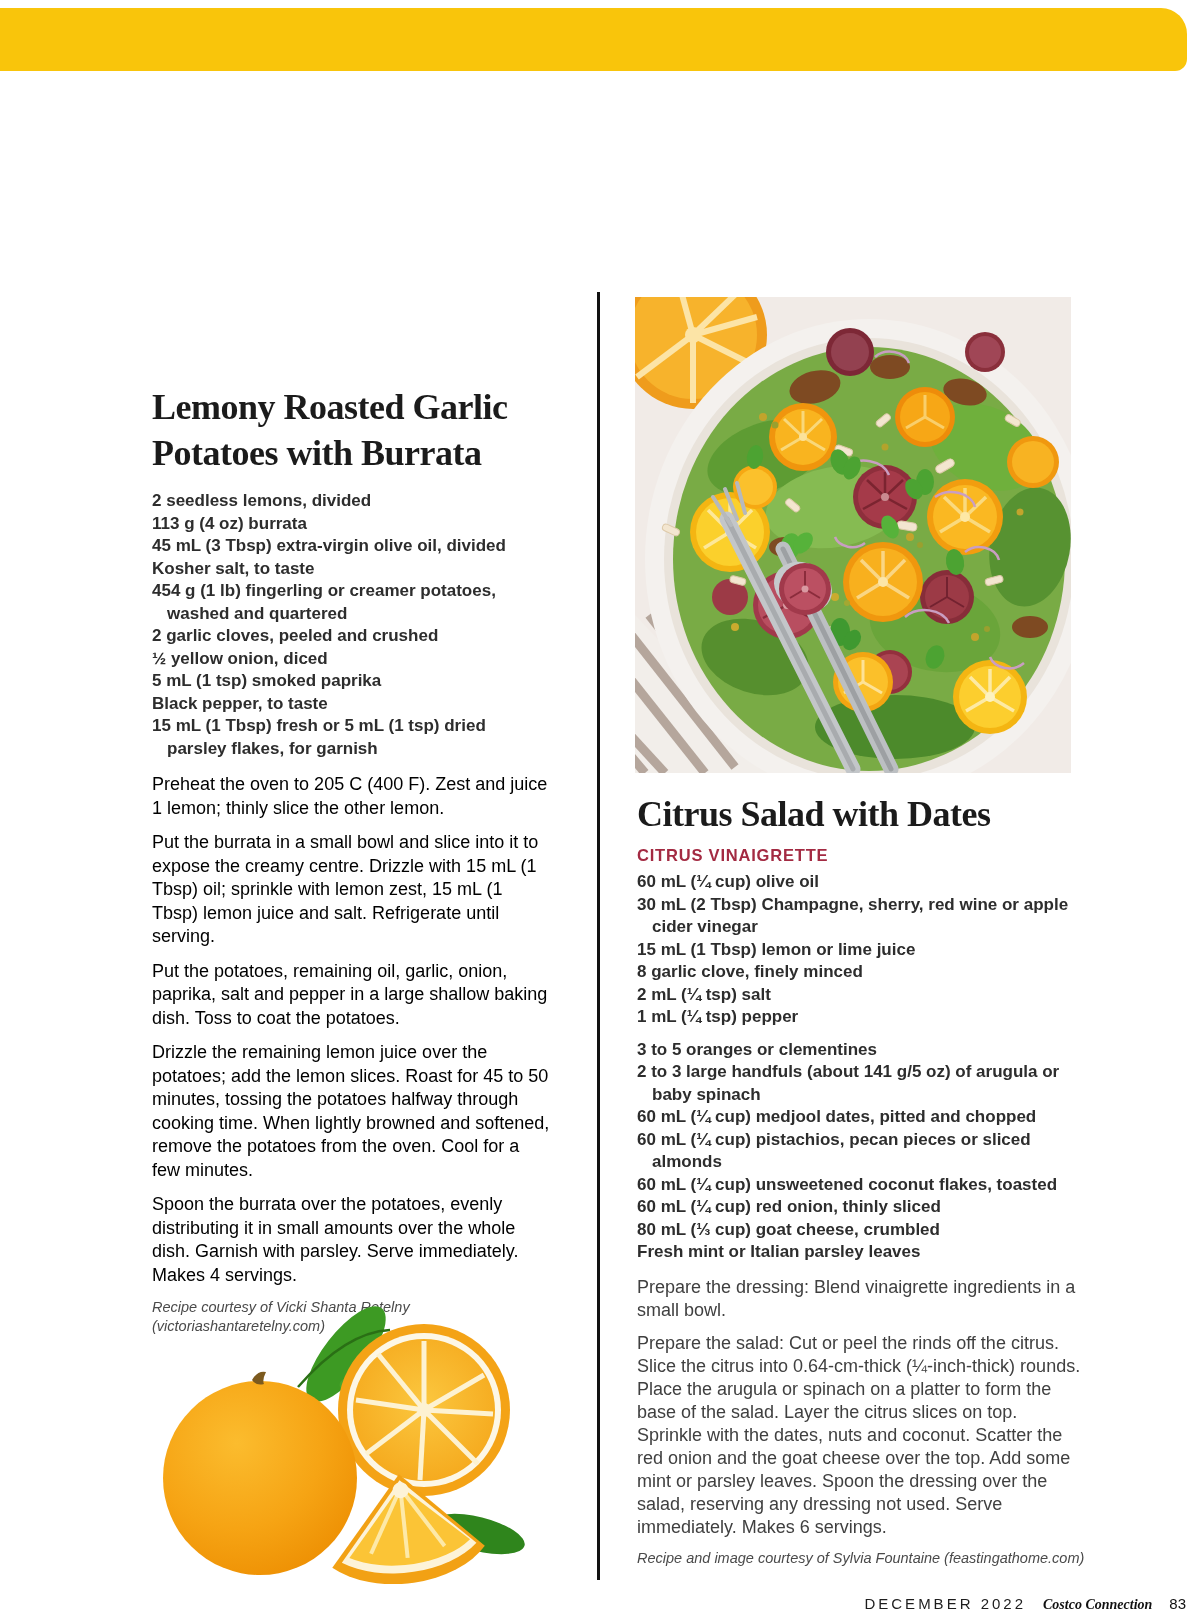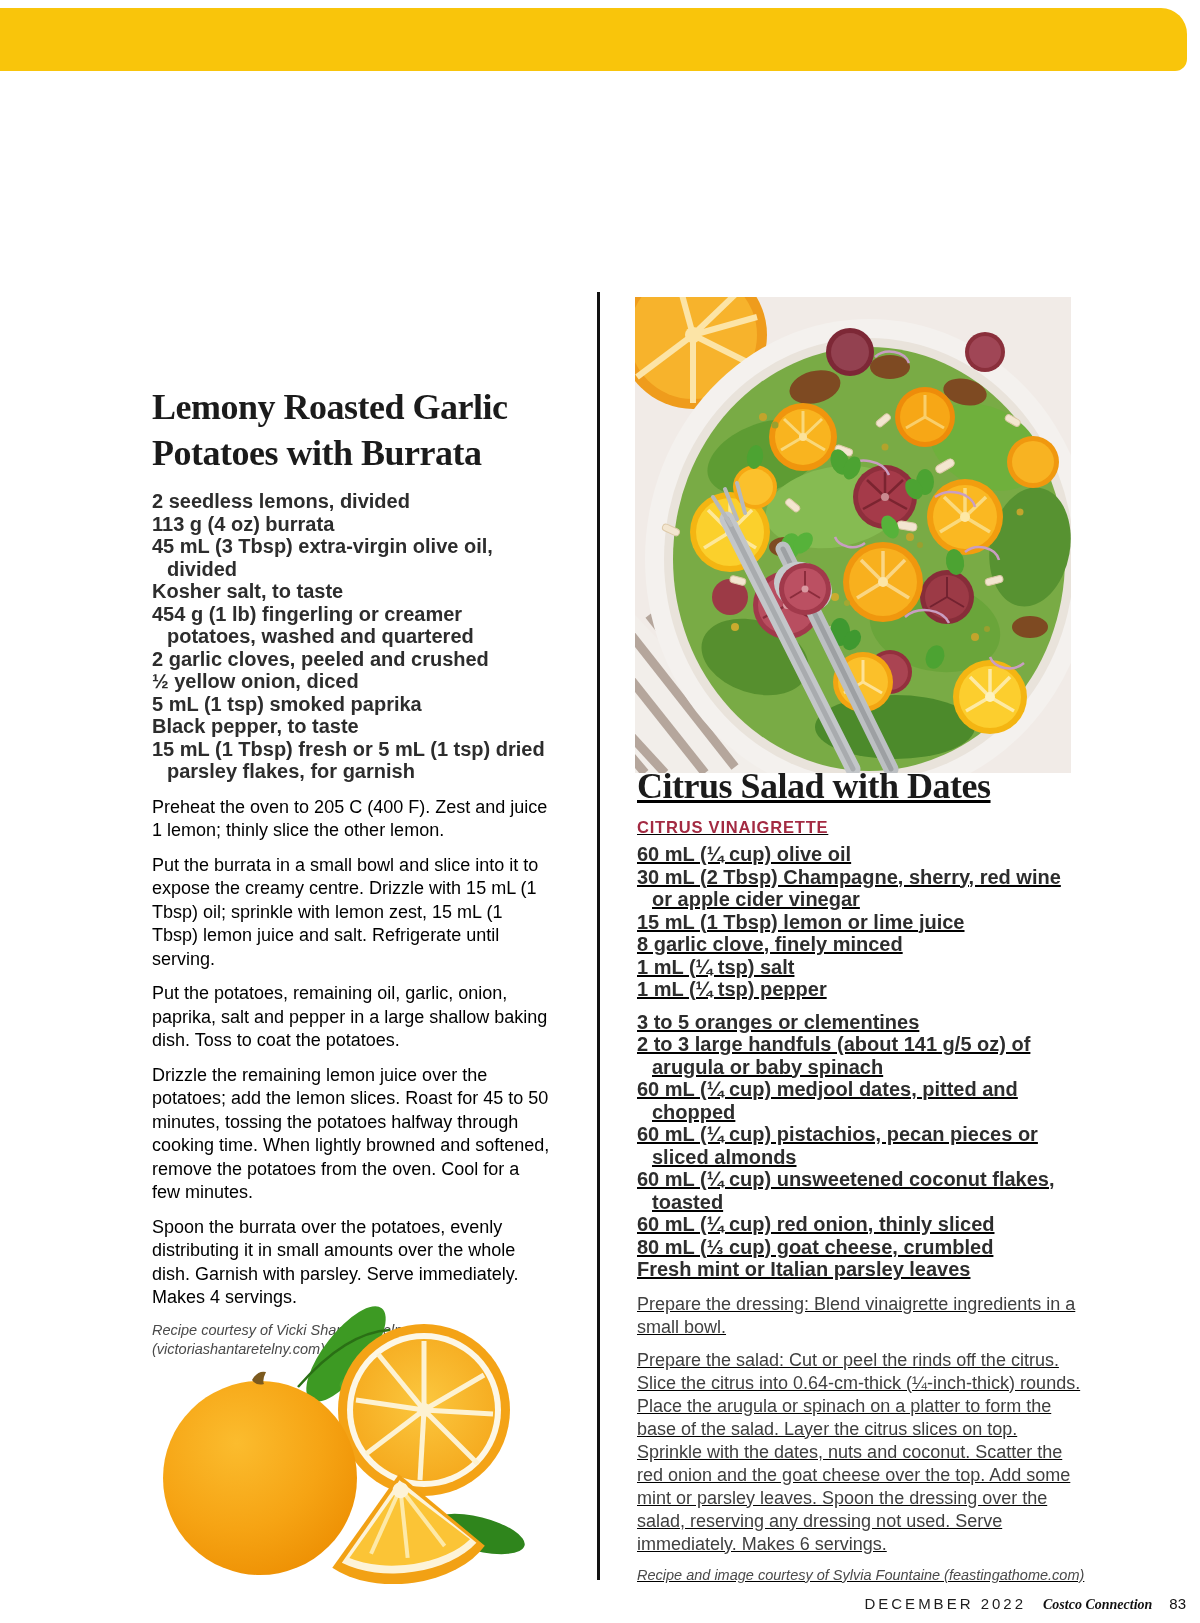--- a/index.html
+++ b/index.html
@@ -33,37 +33,37 @@
     position:absolute; left:152px; top:384px; width:398px;
   }
   .recipe-title {
     font-family:"Liberation Serif","DejaVu Serif",serif;
     font-weight:700; font-size:36px; line-height:46px;
     letter-spacing:-0.5px; color:#1b1b1b;
     margin:0; white-space:nowrap;
   }
   .ing-list {
     list-style:none; margin:14px 0 0; padding:0;
-    font-weight:700; font-size:20px; line-height:22.5px; color:#2d2d2d;
+    font-weight:700; font-size:17px; line-height:22.5px; color:#2d2d2d;
   }
   .ing-list li { padding-left:15px; text-indent:-15px; }
   .steps { margin-top:13px; font-size:18px; line-height:23.5px; color:#000000; }
   .steps p { margin:0 0 11px; }
   .credit {
     font-style:italic; font-size:14.5px; line-height:19px;
     color:#4a4a4a; margin-top:6px;
   }
 
   
   .photo {
     position:absolute; left:635px; top:297px;
     width:436px; height:476px; display:block;
   }
   .col-right {
-    position:absolute; left:637px; top:764px; width:448px;text-decoration:underline;
+    position:absolute; left:637px; top:792px; width:448px;
   }
   .recipe-title-r {
     font-family:"Liberation Serif","DejaVu Serif",serif;
     font-weight:700; font-size:36px; line-height:44px;
     letter-spacing:-0.5px; color:#1b1b1b; margin:0; white-space:nowrap;
   }
   .subhead {
     margin-top:10px; font-weight:700; font-size:16.5px;
     letter-spacing:0.8px; color:#A32A42;
   }
@@ -483,21 +483,21 @@
   <h2 class="recipe-title-r">Citrus Salad with Dates</h2>
 
   <div class="subhead" style="color: rgb(163, 42, 66);">CITRUS VINAIGRETTE</div>
 
   <ul class="ing-list tight">
 
   <li>60 mL (¼ cup) olive oil</li>
       <li>30 mL (2 Tbsp) Champagne, sherry, red wine or apple cider vinegar</li>
       <li>15 mL (1 Tbsp) lemon or lime juice</li>
       <li>8 garlic clove, finely minced</li>
-      <li>1 mL (¼ tsp) salt</li>
+      <li>2 mL (¼ tsp) salt</li>
       <li>1 mL (¼ tsp) pepper</li>
     </ul>
 
   <ul class="ing-list group2">
 
   <li>3 to 5 oranges or clementines</li>
       <li>2 to 3 large handfuls (about 141 g/5 oz) of arugula or baby spinach</li>
       <li>60 mL (¼ cup) medjool dates, pitted and chopped</li>
       <li>60 mL (¼ cup) pistachios, pecan pieces or sliced almonds</li>
       <li>60 mL (¼ cup) unsweetened coconut flakes, toasted</li>

